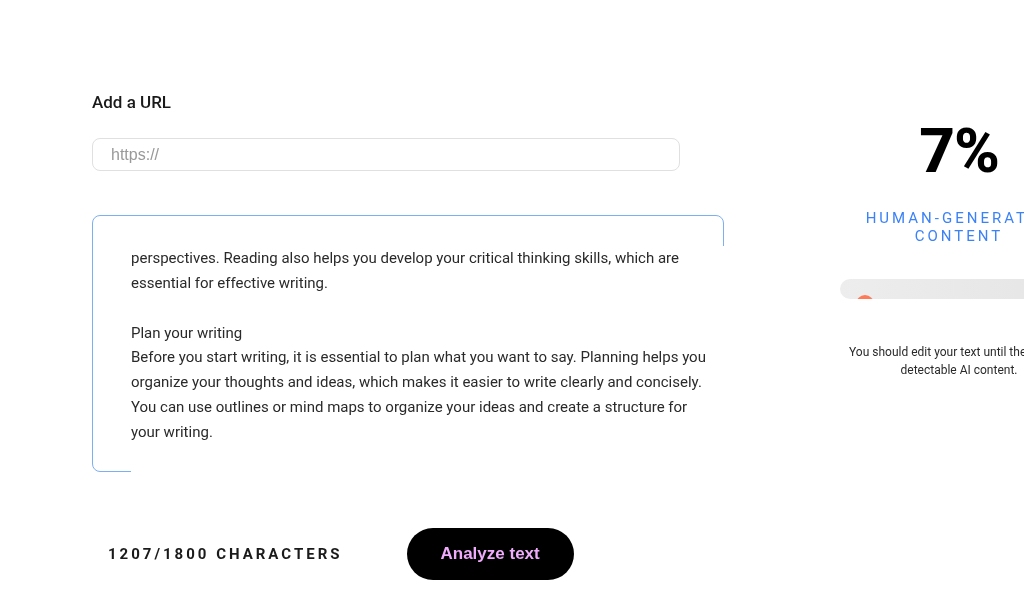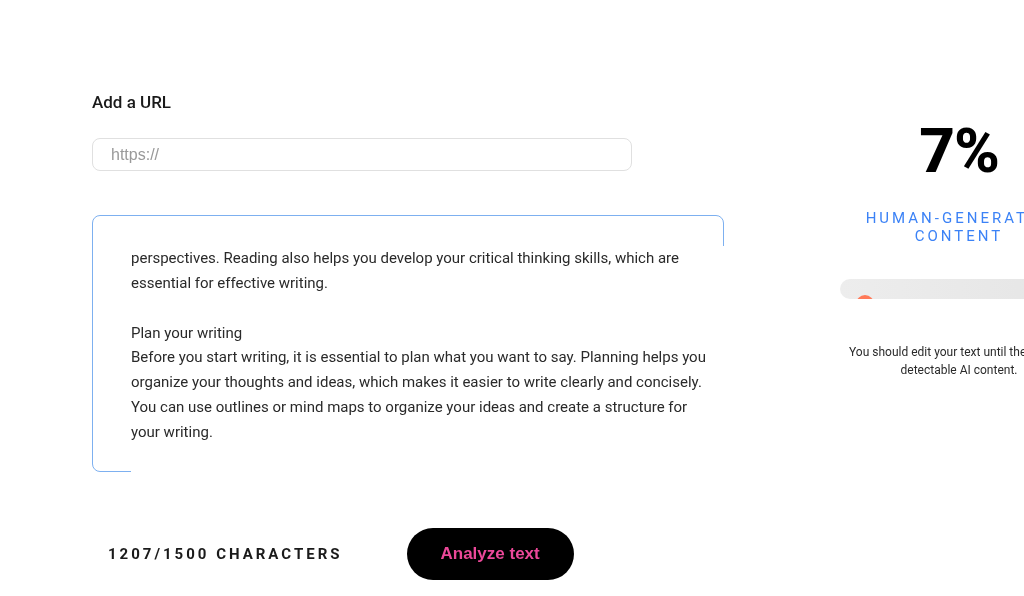--- a/index.html
+++ b/index.html
@@ -29,21 +29,21 @@
       flex-direction: column;
       align-items: center;
     }
     .field-label {
       font-size: 17px;
       font-weight: 500;
       color: #1a1a1a;
       margin-bottom: 10px;
     }
     .url-input {
-      width: 540px;
+      width: 588px;
       height: 46px;
       border: 1px solid #e0e0e0;
       border-radius: 8px;
       padding: 0 18px;
       font-size: 16px;
       color: #999;
       background: #fff;
       outline: none;
       margin-bottom: 28px;
     }
@@ -80,21 +80,21 @@
       margin-top: 24px;
     }
     .char-count {
       font-size: 15px;
       font-weight: 700;
       letter-spacing: 3px;
       color: #1a1a1a;
     }
     .analyze-btn {
       background: #000;
-      color: #ec4899;
+      color: #f0abfc;
       border: none;
       border-radius: 32px;
       padding: 16px 34px;
       font-size: 17px;
       font-weight: 600;
       cursor: pointer;
     }
     .percent {
       font-size: 62px;
       font-weight: 800;
@@ -147,21 +147,21 @@
     <textarea class="text-area" style="">perspectives. Reading also helps you develop your critical thinking skills, which are essential for effective writing.
 
 Plan your writing
 Before you start writing, it is essential to plan what you want to say. Planning helps you organize your thoughts and ideas, which makes it easier to write clearly and concisely. You can use outlines or mind maps to organize your ideas and create a structure for your writing.
 
 Write regularly
 Writing is a skill that requires practice. Writing regularly can help you develop your writing skills and build your confidence. You don't have to write a lot every day, but setting aside some time to write every day can help you make significant progress.</textarea>
   </div>
 
   <div class="bottom-row">
-    <div class="char-count">1207/1500 CHARACTERS</div>
+    <div class="char-count">1207/1800 CHARACTERS</div>
     <button class="analyze-btn">Analyze text</button>
   </div>
 </div>
 
 <div class="divider"></div>
 
 <div class="right-panel">
   <div class="percent">7%</div>
   <div class="percent-label">HUMAN-GENERATED CONTENT</div>
   <div class="progress">

